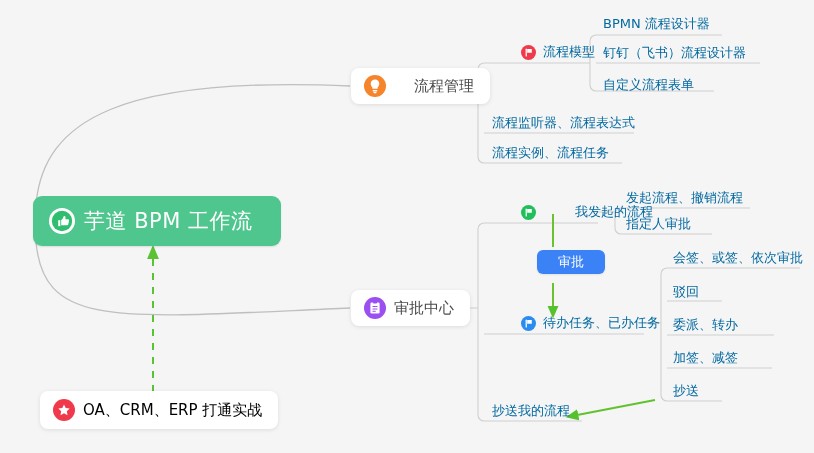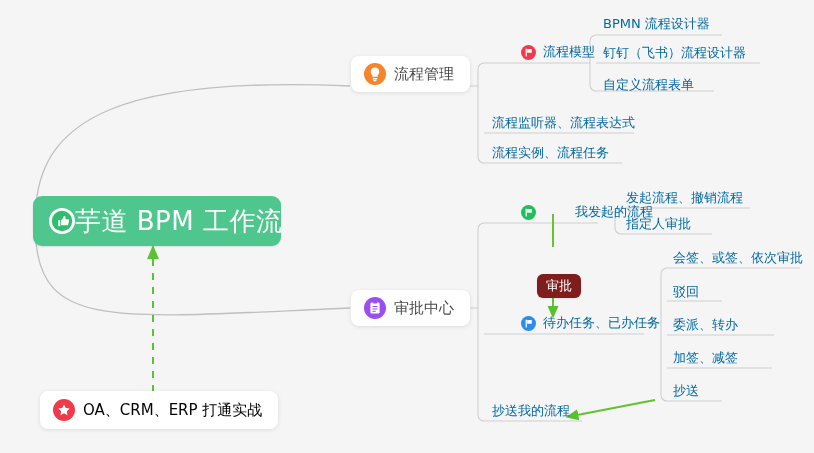--- a/index.html
+++ b/index.html
@@ -18,22 +18,22 @@
     position:absolute;left:33px;top:196px;
     width:248px;height:50px;
     background:#4fc68d;
     border-radius:9px;
     display:flex;align-items:center;
     box-sizing:border-box;
     padding-left:16px;
     box-shadow:0 1px 2px rgba(0,0,0,0.10);
   }
   .root-label{
-    color:#ffffff;font-size:26px;letter-spacing:.5px;
-    white-space:nowrap;
+    color:#ffffff;font-size:21px;letter-spacing:.5px;
+    margin-left:9px;white-space:nowrap;
   }
 
   
   .card{
     position:absolute;
     background:#ffffff;
     border-radius:8px;
     box-shadow:0 1px 4px rgba(0,0,0,0.10);
     display:flex;align-items:center;
     box-sizing:border-box;
@@ -50,27 +50,26 @@
     font-size:13px;color:#0369a1;
     white-space:nowrap;
     line-height:16px;
   }
   .leaf-ic{display:flex;align-items:center;padding-left:28px;}
   .leaf-ic .leaf-txt{margin-left:7px;}
 
   
   .pill{
     position:absolute;
-    background:#7f1d1d;
+    background:#3b82f6;
     border-radius:6px;
     color:#fff;font-size:13px;
-    padding:5px 9px;
+    padding:5px 21px;
     line-height:14px;
     box-shadow:0 1px 2px rgba(0,0,0,0.08);
-    margin-top:24px;
   }
 
   
   .ic{display:inline-block;border-radius:50%;position:relative;flex:none;}
   .ic-lg{width:22px;height:22px;}
   .ic-sm{width:15px;height:15px;}
   .ic-orange{background:#f5842a;}
   .ic-purple{background:#9b4ff0;}
   .ic-red{background:#f03a4b;}
   .ic-green{background:#21bf5b;}
@@ -155,21 +154,21 @@
 
   <div class="card card-bottom" style="left:40px;top:391px;height:38px;">
     <span class="ic ic-lg ic-red">
       <svg width="22" height="22" viewBox="0 0 22 22" xmlns="http://www.w3.org/2000/svg">
         <path d="M11,5.4 l1.75,3.55 3.92,0.57 -2.84,2.76 0.67,3.9 -3.5,-1.84 -3.5,1.84 0.67,-3.9 -2.84,-2.76 3.92,-0.57 z" fill="#ffffff"></path>
       </svg>
     </span>
     <span class="card-label">OA、CRM、ERP 打通实战</span>
   </div>
 
-  <div class="card" style="left:351px;top:56px;">
+  <div class="card" style="left:351px;top:68px;gap:20px;">
     <span class="ic ic-lg ic-orange">
       <svg width="22" height="22" viewBox="0 0 22 22" xmlns="http://www.w3.org/2000/svg">
         <path d="M11,4.6 c-2.5,0 -4.3,1.9 -4.3,4.2 c0,1.6 0.9,2.7 1.7,3.6 l0,1.3 h5.2 l0,-1.3 c0.8,-0.9 1.7,-2.0 1.7,-3.6 c0,-2.3 -1.8,-4.2 -4.3,-4.2 z" fill="#ffffff"></path>
         <rect x="8.6" y="15.1" width="4.8" height="1.3" rx="0.65" fill="#ffffff"></rect>
         <rect x="9.4" y="17.0" width="3.2" height="1.2" rx="0.6" fill="#ffffff"></rect>
       </svg>
     </span>
     <span class="card-label">流程管理</span>
   </div>
 

